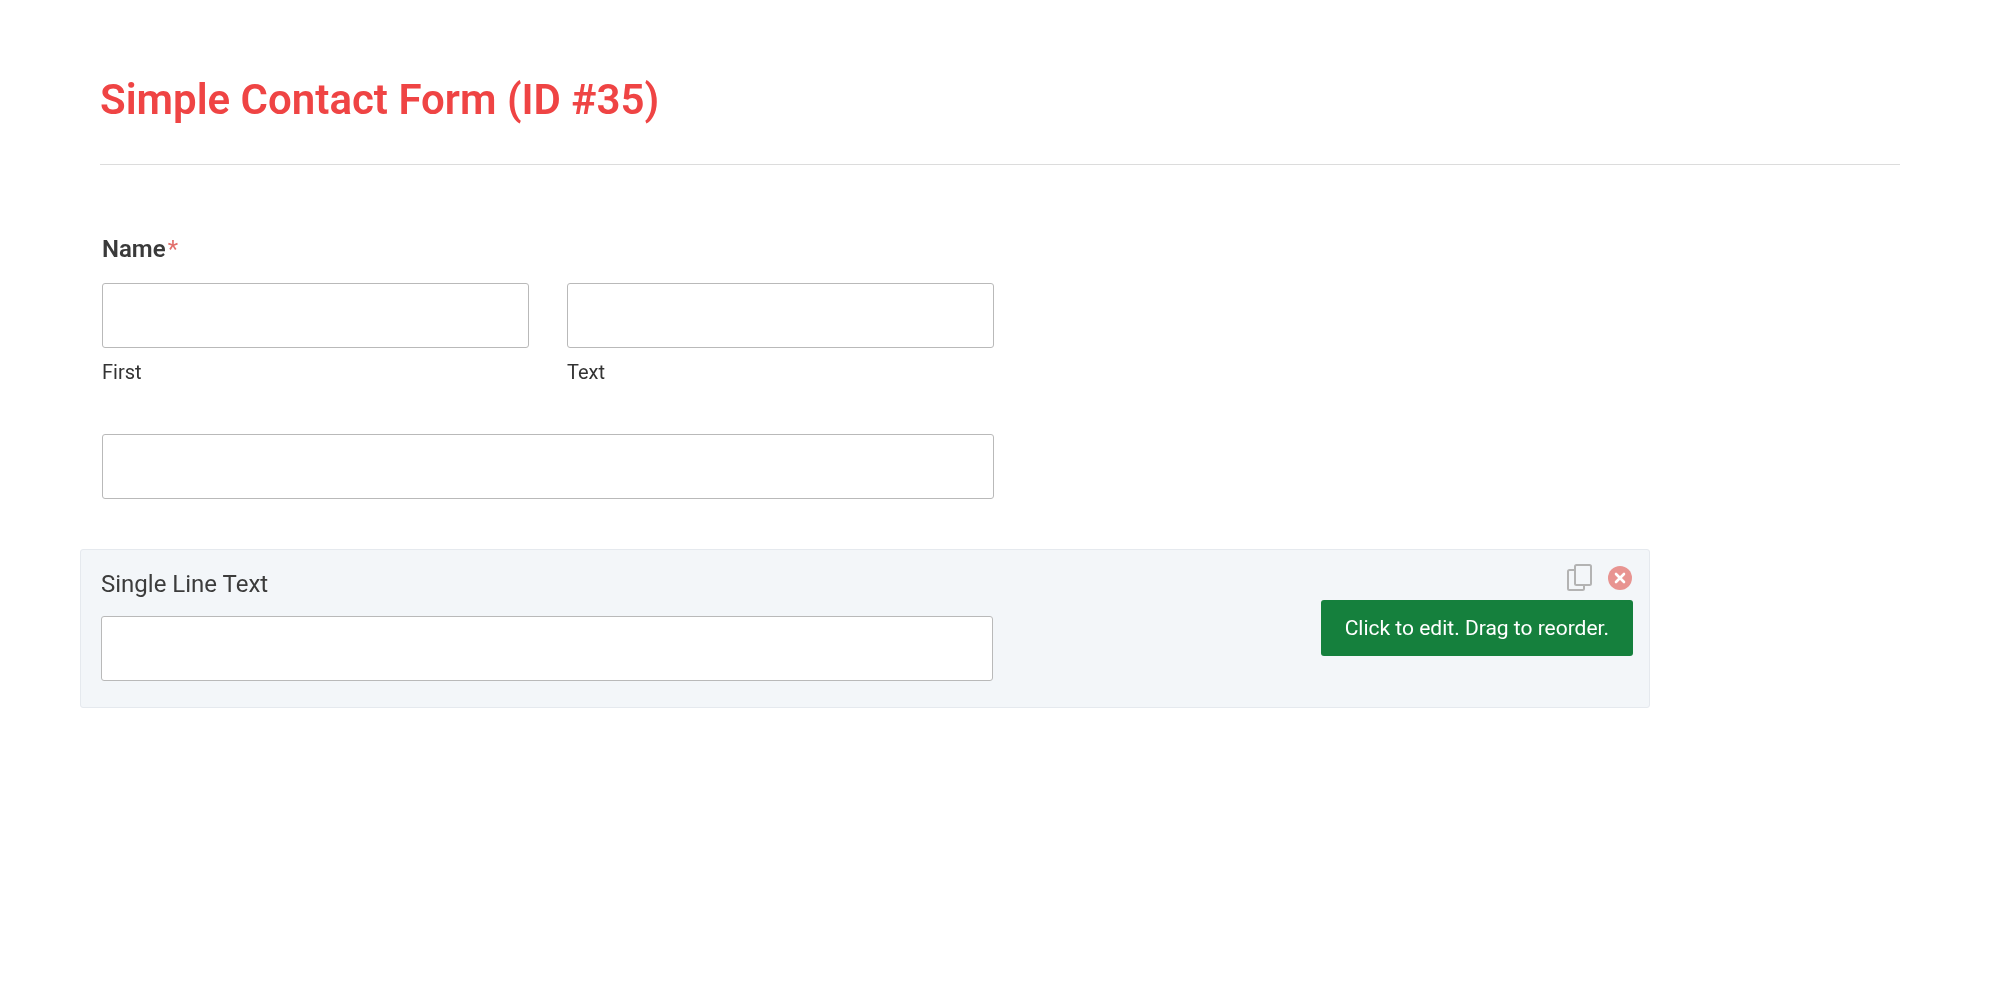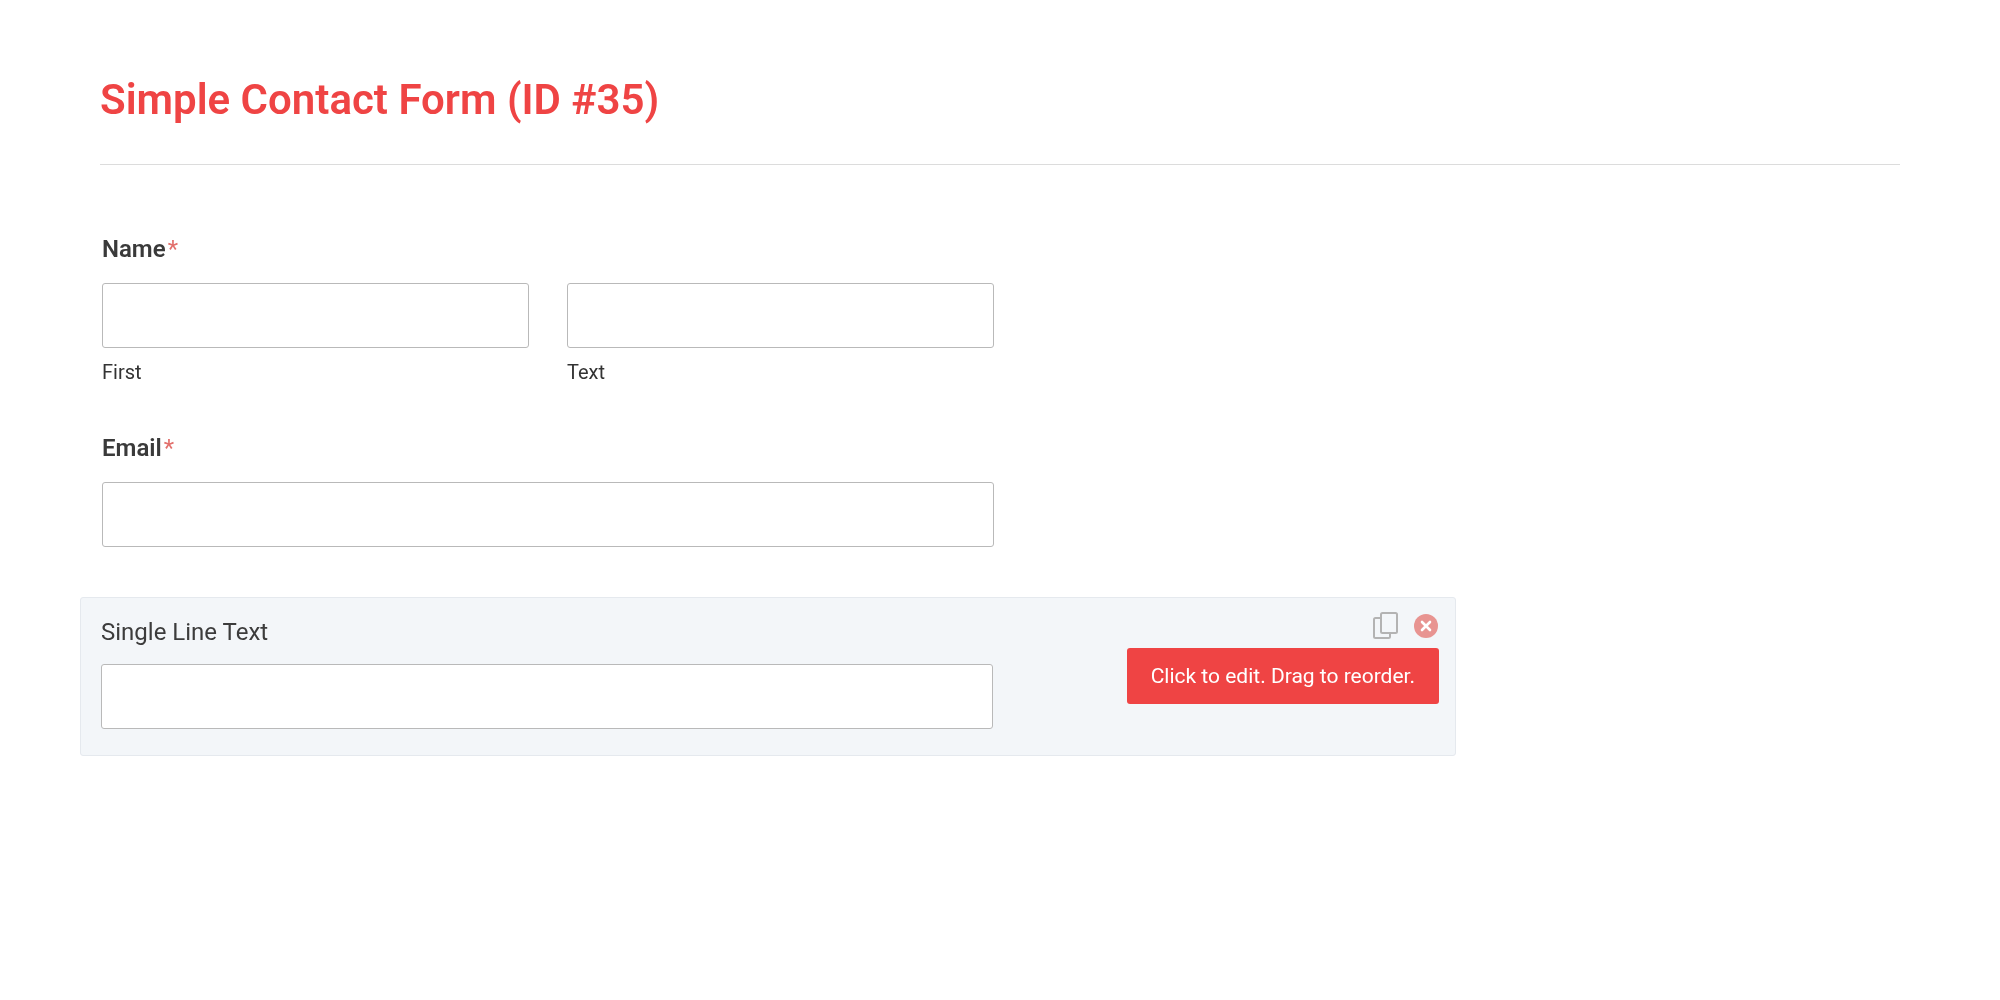--- a/index.html
+++ b/index.html
@@ -73,21 +73,21 @@
       color: #333;
       font-weight: 400;
       margin-top: 12px;
     }
     .selected-field {
       position: relative;
       background: #f3f6f9;
       border: 1px solid #e5e9ee;
       border-radius: 3px;
       padding: 20px 20px 26px 20px;
-      width: 1376px;
+      width: 1570px;
       margin-left: -20px;
       margin-top: 30px;
     }
     .selected-field .field-label-light {
       font-size: 24px;
       font-weight: 400;
       color: #3c3c3c;
       margin-bottom: 18px;
       display: block;
     }
@@ -102,21 +102,21 @@
       align-items: center;
       gap: 14px;
     }
     .copy-icon svg, .delete-icon svg {
       display: block;
     }
     .tooltip {
       position: absolute;
       top: 50px;
       right: 16px;
-      background: #ef4444;
+      background: #15803d;
       color: #ffffff;
       font-size: 21px;
       padding: 16px 24px;
       border-radius: 3px;
       white-space: nowrap;
     }
   </style>
 </head>
 <body>
 
@@ -134,23 +134,20 @@
         <span class="sub-label">First</span>
       </div>
       <div class="name-col">
         <input type="text" class="input-box last" value="" style="">
         <span class="sub-label">Text</span>
       </div>
     </div>
   </div>
 
   <div class="field-group">
-    <label class="field-label">
-      <span>Email</span><span class="required-asterisk">*</span>
-    </label>
     <input type="text" class="input-box full" value="" style="">
   </div>
 
   <div class="selected-field">
     <span class="field-label-light">Single Line Text</span>
     <input type="text" class="input-box full" value="" style="">
 
     <div class="field-actions">
       <span class="copy-icon">
         <svg width="26" height="28" viewBox="0 0 26 28" fill="none">

